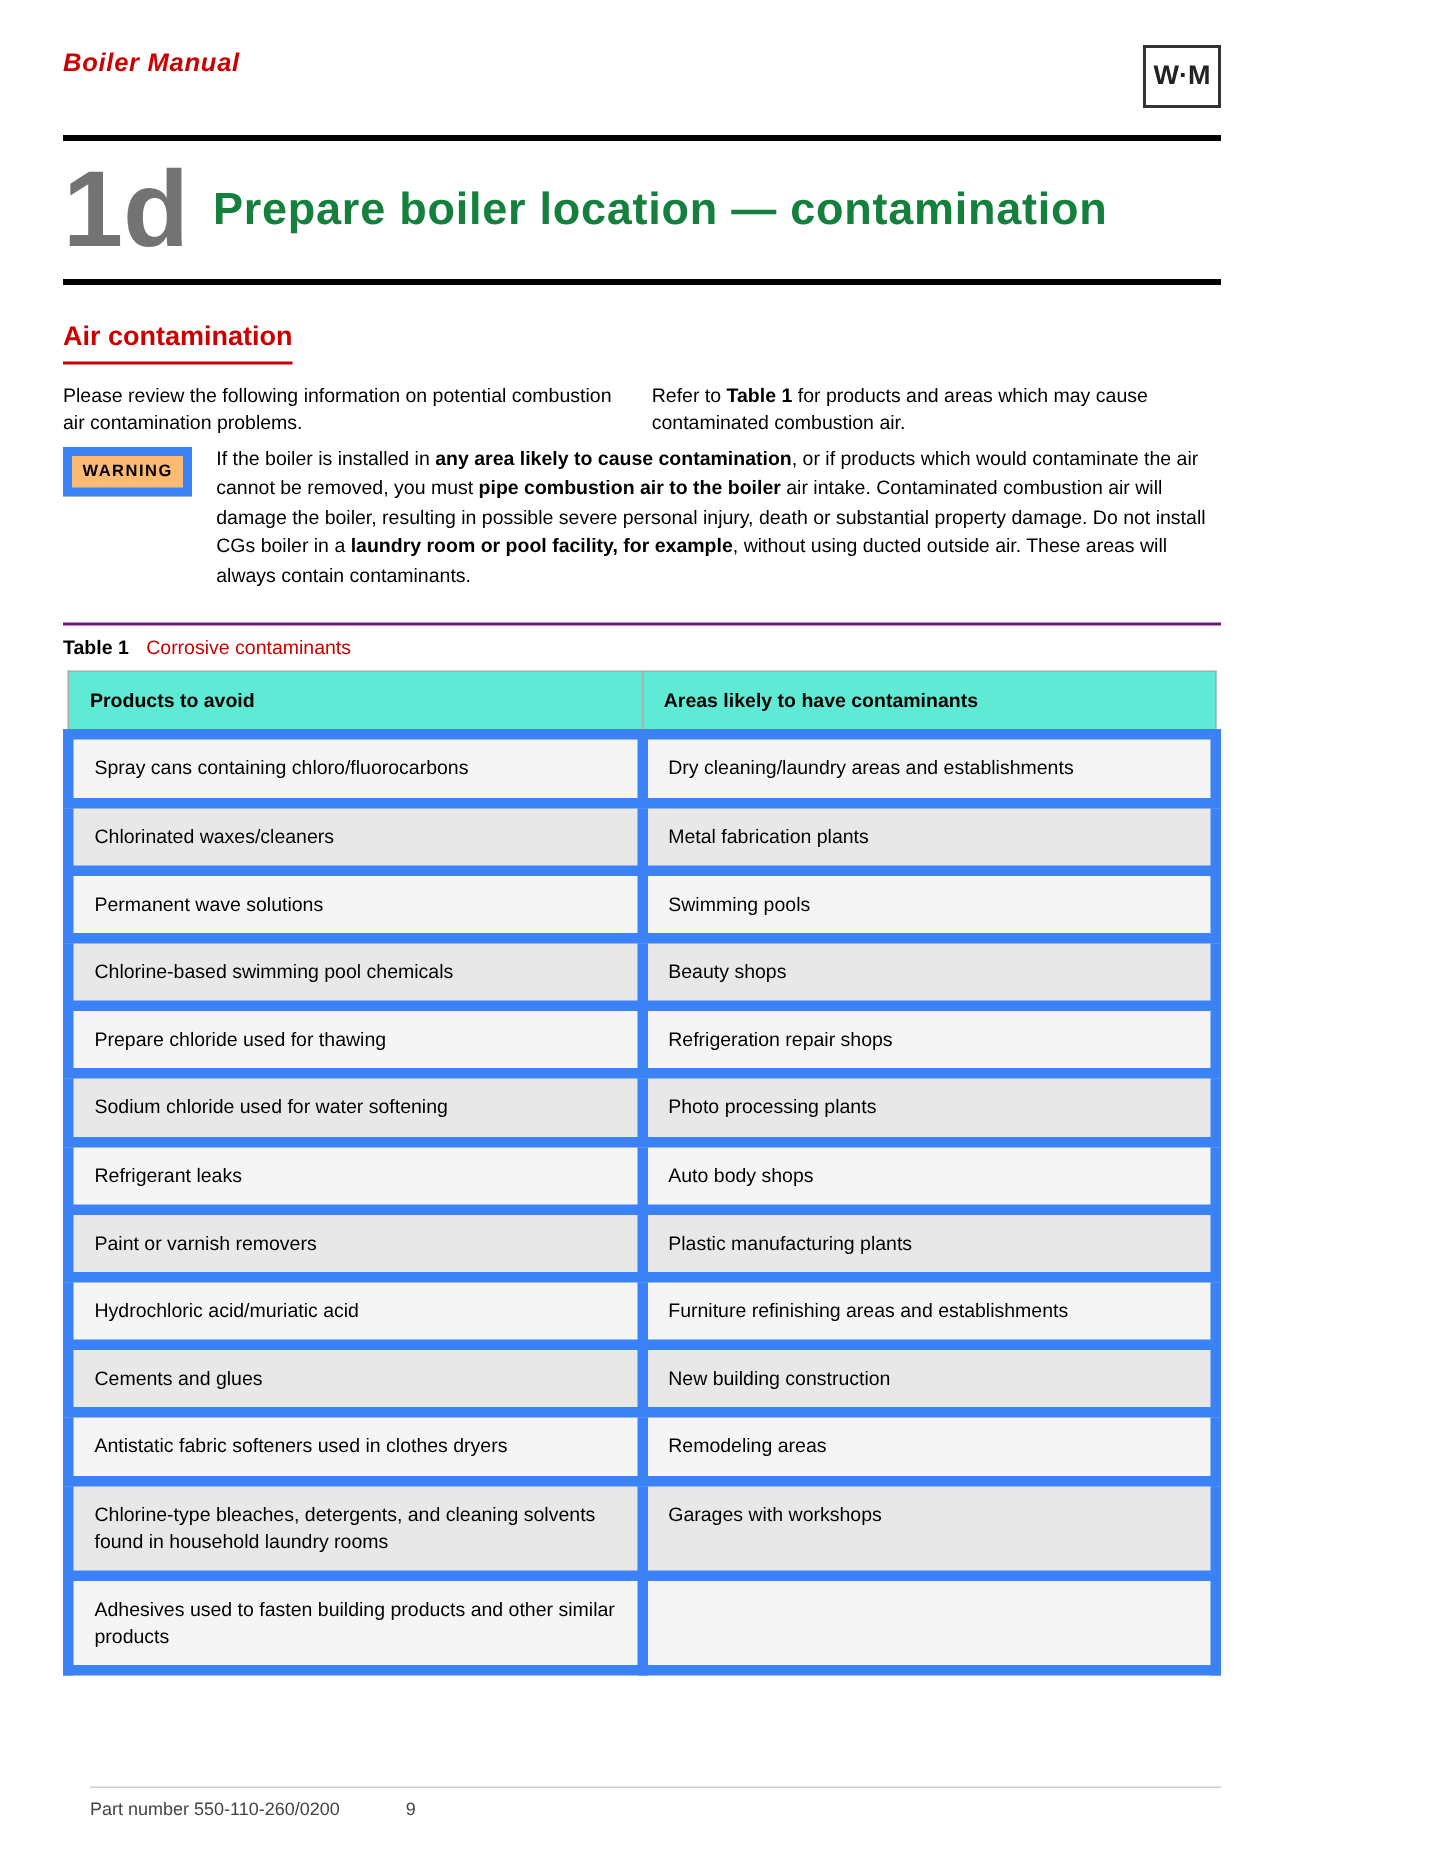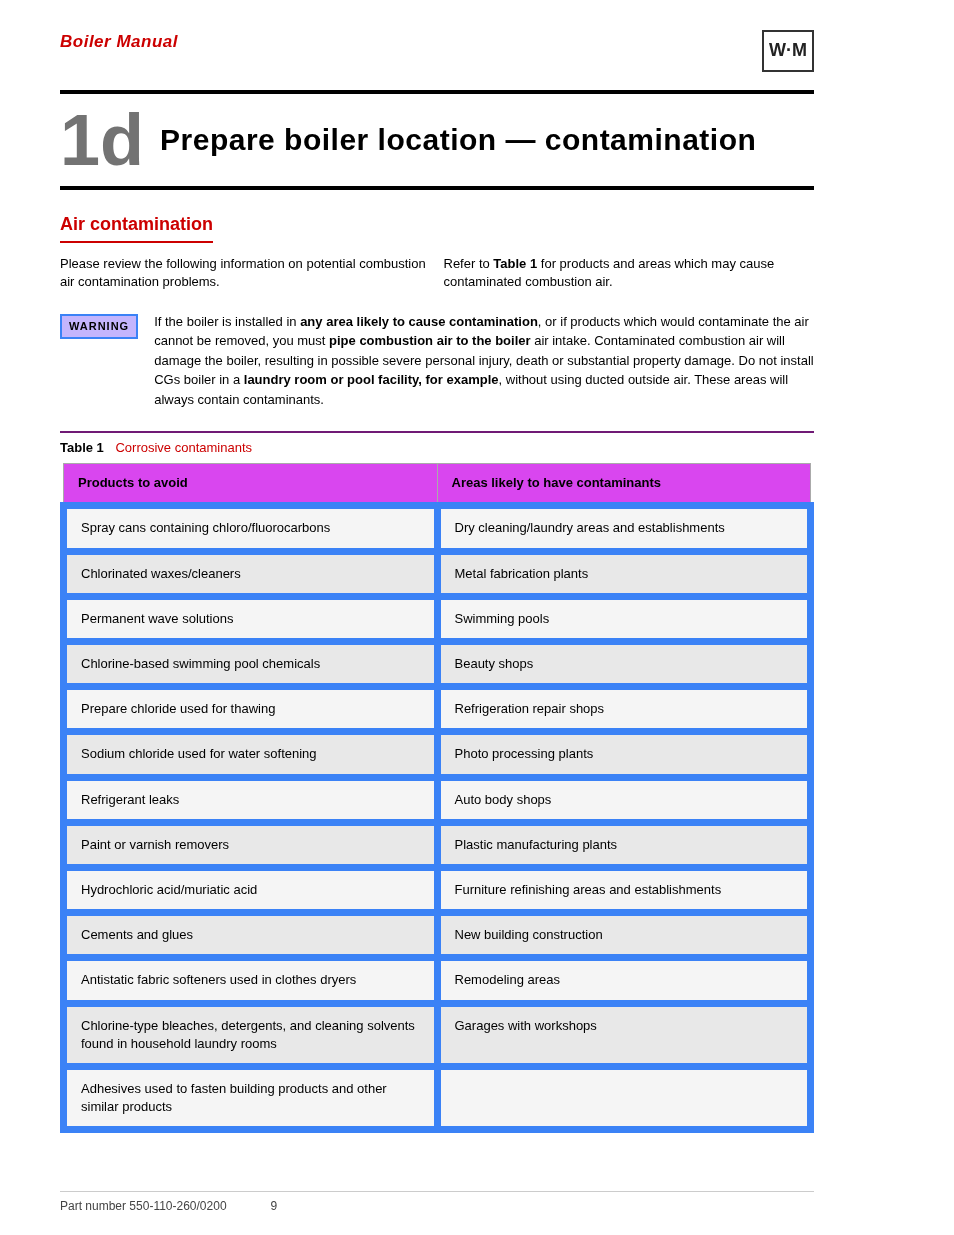--- a/index.html
+++ b/index.html
@@ -6,21 +6,21 @@
     body {
       font-family: Arial, Helvetica, sans-serif;
       background: #fff;
       color: #000;
       font-size: 13px;
       line-height: 1.4;
     }
     .page {
       width: 874px;
       min-height: 1235px;
-      padding: 30px 60px 40px 60px;
+      padding: 30px 60px 40px 42px;
       position: relative;
     }
     
     .header {
       display: flex;
       justify-content: space-between;
       align-items: flex-start;
       border-bottom: none;
       margin-bottom: 10px;
     }
@@ -59,57 +59,57 @@
       font-size: 72px;
       font-weight: bold;
       color: #737373;
       line-height: 1;
       margin-right: 16px;
       font-style: normal;
     }
     .section-title {
       font-size: 30px;
       font-weight: bold;
-      color: #000000;
+      color: #15803d;
       letter-spacing: 0.5px;
     }
     
     .subsection-title {
       color: #c00;
       font-size: 18px;
       font-weight: bold;
       margin-bottom: 12px;
       border-bottom: 2px solid #c00;
       padding-bottom: 4px;
       display: inline-block;
       text-align: right;
     }
     .two-col-text {
       display: flex;
       gap: 13px;
-      margin-bottom: 20px;
+      margin-bottom: 4px;
     }
     .two-col-text .col {
       flex: 1;
       font-size: 13px;
     }
     
     .warning-block {
       display: flex;
       gap: 16px;
       margin-bottom: 22px;
       align-items: flex-start;
     }
     .warning-badge {
-      background: #c4b5fd;
+      background: #fdba74;
       color: #000;
       font-weight: bold;
       font-size: 11px;
       padding: 3px 7px;
-      border: 2px solid #3b82f6;
+      border: 6px solid #3b82f6;
       white-space: nowrap;
       margin-top: 2px;
       letter-spacing: 1px;
     }
     .warning-text {
       font-size: 13px;
       line-height: 1.5;
     }
     .warning-text b {
       font-weight: bold;
@@ -128,21 +128,21 @@
     .table-label span.tbl-title {
       color: #c00;
       margin-left: 8px;
     }
     .contaminants-table {
       width: 100%;
       border-collapse: collapse;
       border: 1px solid #aaa;
     }
     .contaminants-table th {
-      background: #d946ef;
+      background: #5eead4;
       font-weight: bold;
       font-size: 13px;
       padding: 10px 14px;
       text-align: left;
       border: 1px solid #aaa;
     }
     .contaminants-table td {
       font-size: 13px;
       padding: 10px 14px;
       border: 7px solid #3b82f6;

